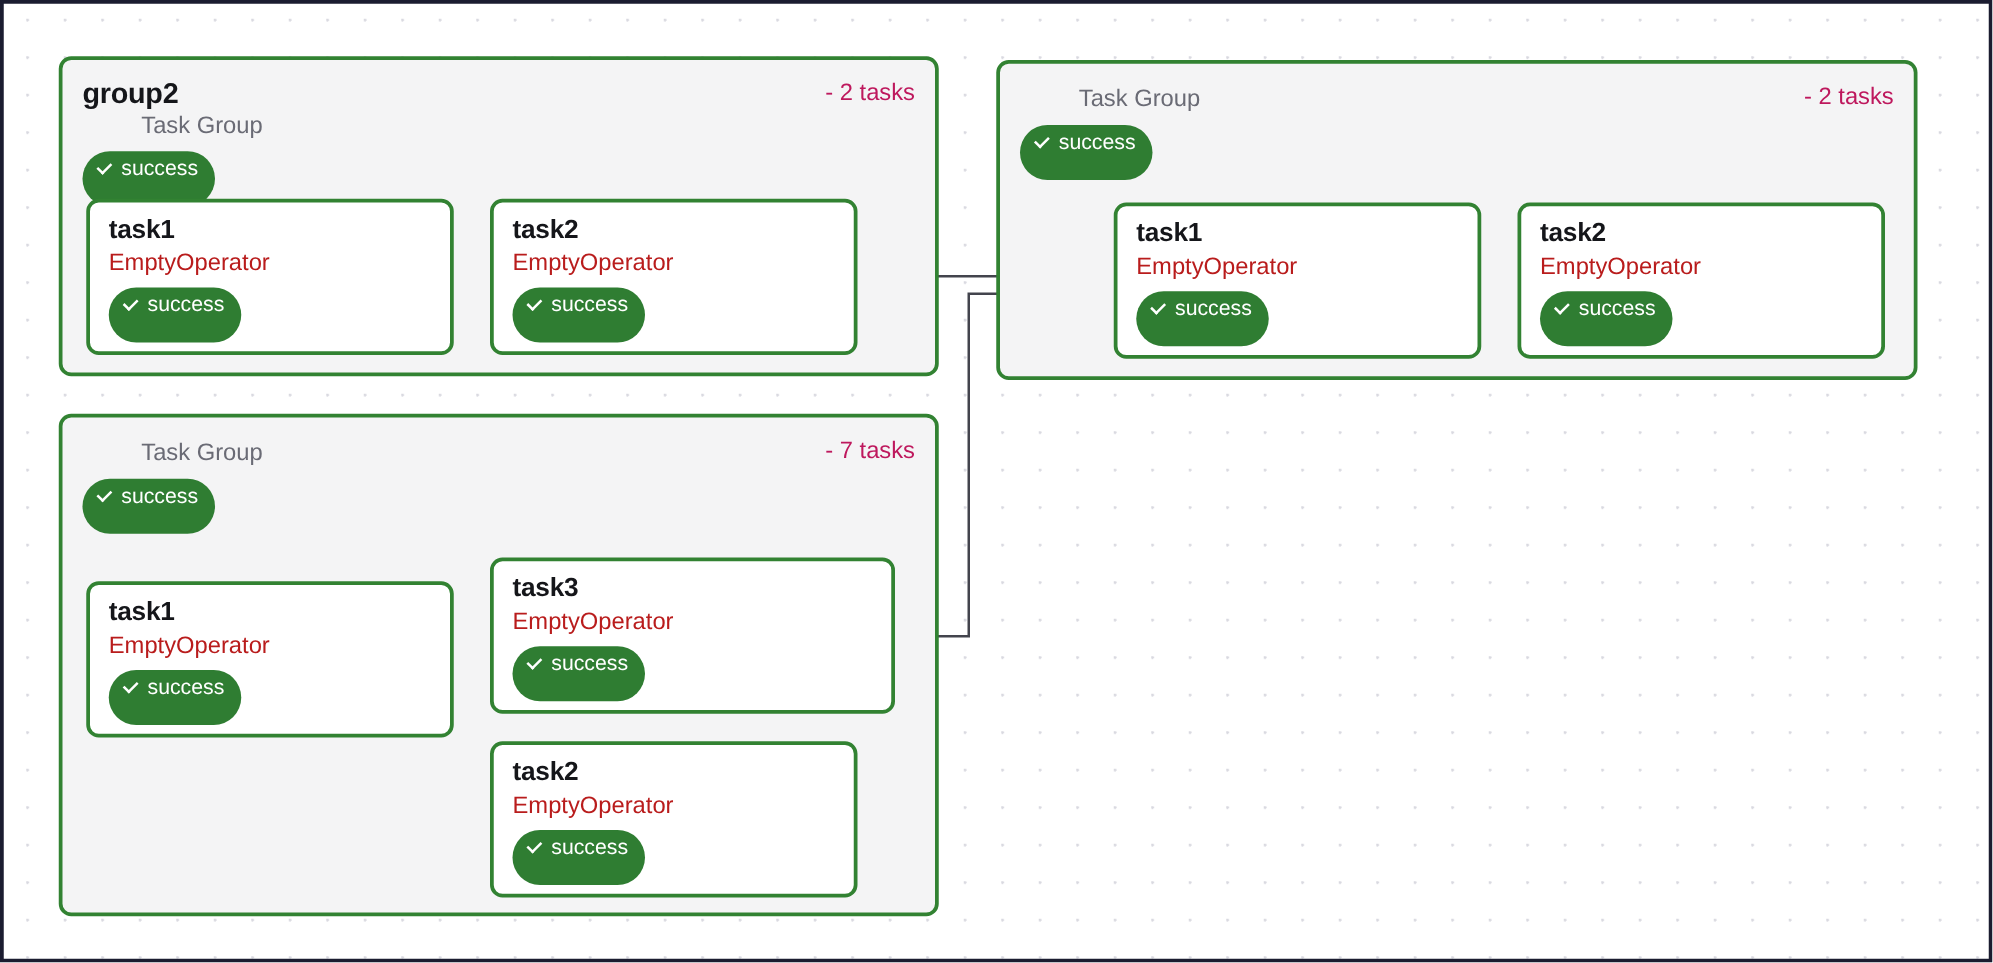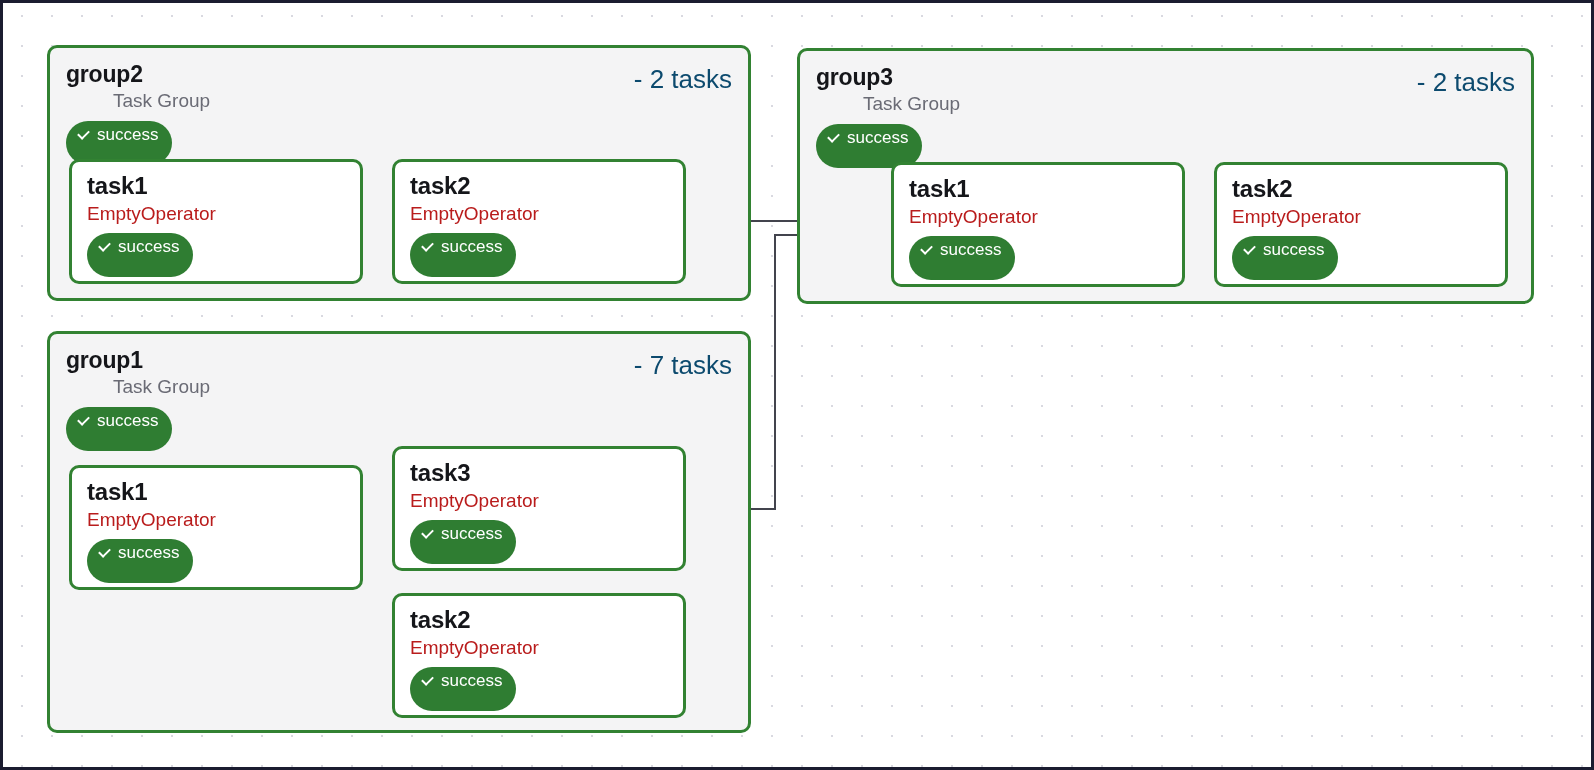--- a/index.html
+++ b/index.html
@@ -71,22 +71,22 @@
     font-size: 19px;
     color: #6a6b75;
     margin-top: 5px;
     line-height: 1.1;
     margin-left: 47px;
   }
   .group-count {
     position: absolute;
     top: 16px;
     right: 16px;
-    font-size: 26px;
-    color: #0c4a6e;
+    font-size: 19px;
+    color: #be185d;
     white-space: nowrap;
   }
 
   
   .status-badge {
     display: inline-flex;
     align-items: center;
     gap: 7px;
     background: #2f7d32;
     color: #ffffff;
@@ -119,21 +119,21 @@
   .task-node {
     position: absolute;
     box-sizing: border-box;
     background: #ffffff;
     border: 3px solid #328232;
     border-radius: 10px;
     padding: 11px 15px 0 15px;
     z-index: 4;
   }
   .task-name {
-    font-size: 24px;
+    font-size: 21px;
     font-weight: bold;
     color: #15161a;
     letter-spacing: -0.2px;
     line-height: 1.05;
   }
   .task-op {
     font-size: 19px;
     color: #b91c1c;
     margin-top: 6px;
     line-height: 1.1;
@@ -163,27 +163,27 @@
     </svg>
 
   <div id="nodes-layer">
       <div class="task-group" style="left:44px;top:42px;width:704px;height:256px;">
         <div class="group-header"><div class="group-title">group2</div><div class="group-type">Task Group</div><span class="status-badge">
             <span class="check"></span>
             <span>success</span>
           </span><div class="group-count">- 2 tasks</div></div>
       </div>
       <div class="task-group" style="left:794px;top:45px;width:737px;height:256px;">
-        <div class="group-header"><div class="group-title">group3</div><div class="group-type">Task Group</div><span class="status-badge">
+        <div class="group-header"><div class="group-type">Task Group</div><span class="status-badge">
             <span class="check"></span>
             <span>success</span>
           </span><div class="group-count">- 2 tasks</div></div>
       </div>
       <div class="task-group" style="left:44px;top:328px;width:704px;height:402px;">
-        <div class="group-header"><div class="group-title">group1</div><div class="group-type">Task Group</div><span class="status-badge">
+        <div class="group-header"><div class="group-type">Task Group</div><span class="status-badge">
             <span class="check"></span>
             <span>success</span>
           </span><div class="group-count">- 7 tasks</div></div>
       </div>
       <div class="task-node" style="left:66px;top:156px;width:294px;height:125px;"><div class="task-name">task1</div><div class="task-op">EmptyOperator</div><span class="status-badge">
           <span class="check"></span>
           <span>success</span>
         </span></div>
       <div class="task-node" style="left:389px;top:156px;width:294px;height:125px;"><div class="task-name">task2</div><div class="task-op">EmptyOperator</div><span class="status-badge">
           <span class="check"></span>
@@ -194,21 +194,21 @@
           <span>success</span>
         </span></div>
       <div class="task-node" style="left:1211px;top:159px;width:294px;height:125px;"><div class="task-name">task2</div><div class="task-op">EmptyOperator</div><span class="status-badge">
           <span class="check"></span>
           <span>success</span>
         </span></div>
       <div class="task-node" style="left:66px;top:462px;width:294px;height:125px;"><div class="task-name">task1</div><div class="task-op">EmptyOperator</div><span class="status-badge">
           <span class="check"></span>
           <span>success</span>
         </span></div>
-      <div class="task-node" style="left:389px;top:443px;width:294px;height:125px;"><div class="task-name">task3</div><div class="task-op">EmptyOperator</div><span class="status-badge">
+      <div class="task-node" style="left:389px;top:443px;width:324px;height:125px;"><div class="task-name">task3</div><div class="task-op">EmptyOperator</div><span class="status-badge">
           <span class="check"></span>
           <span>success</span>
         </span></div>
       <div class="task-node" style="left:389px;top:590px;width:294px;height:125px;"><div class="task-name">task2</div><div class="task-op">EmptyOperator</div><span class="status-badge">
           <span class="check"></span>
           <span>success</span>
         </span></div>
     </div>
 
 </div>

